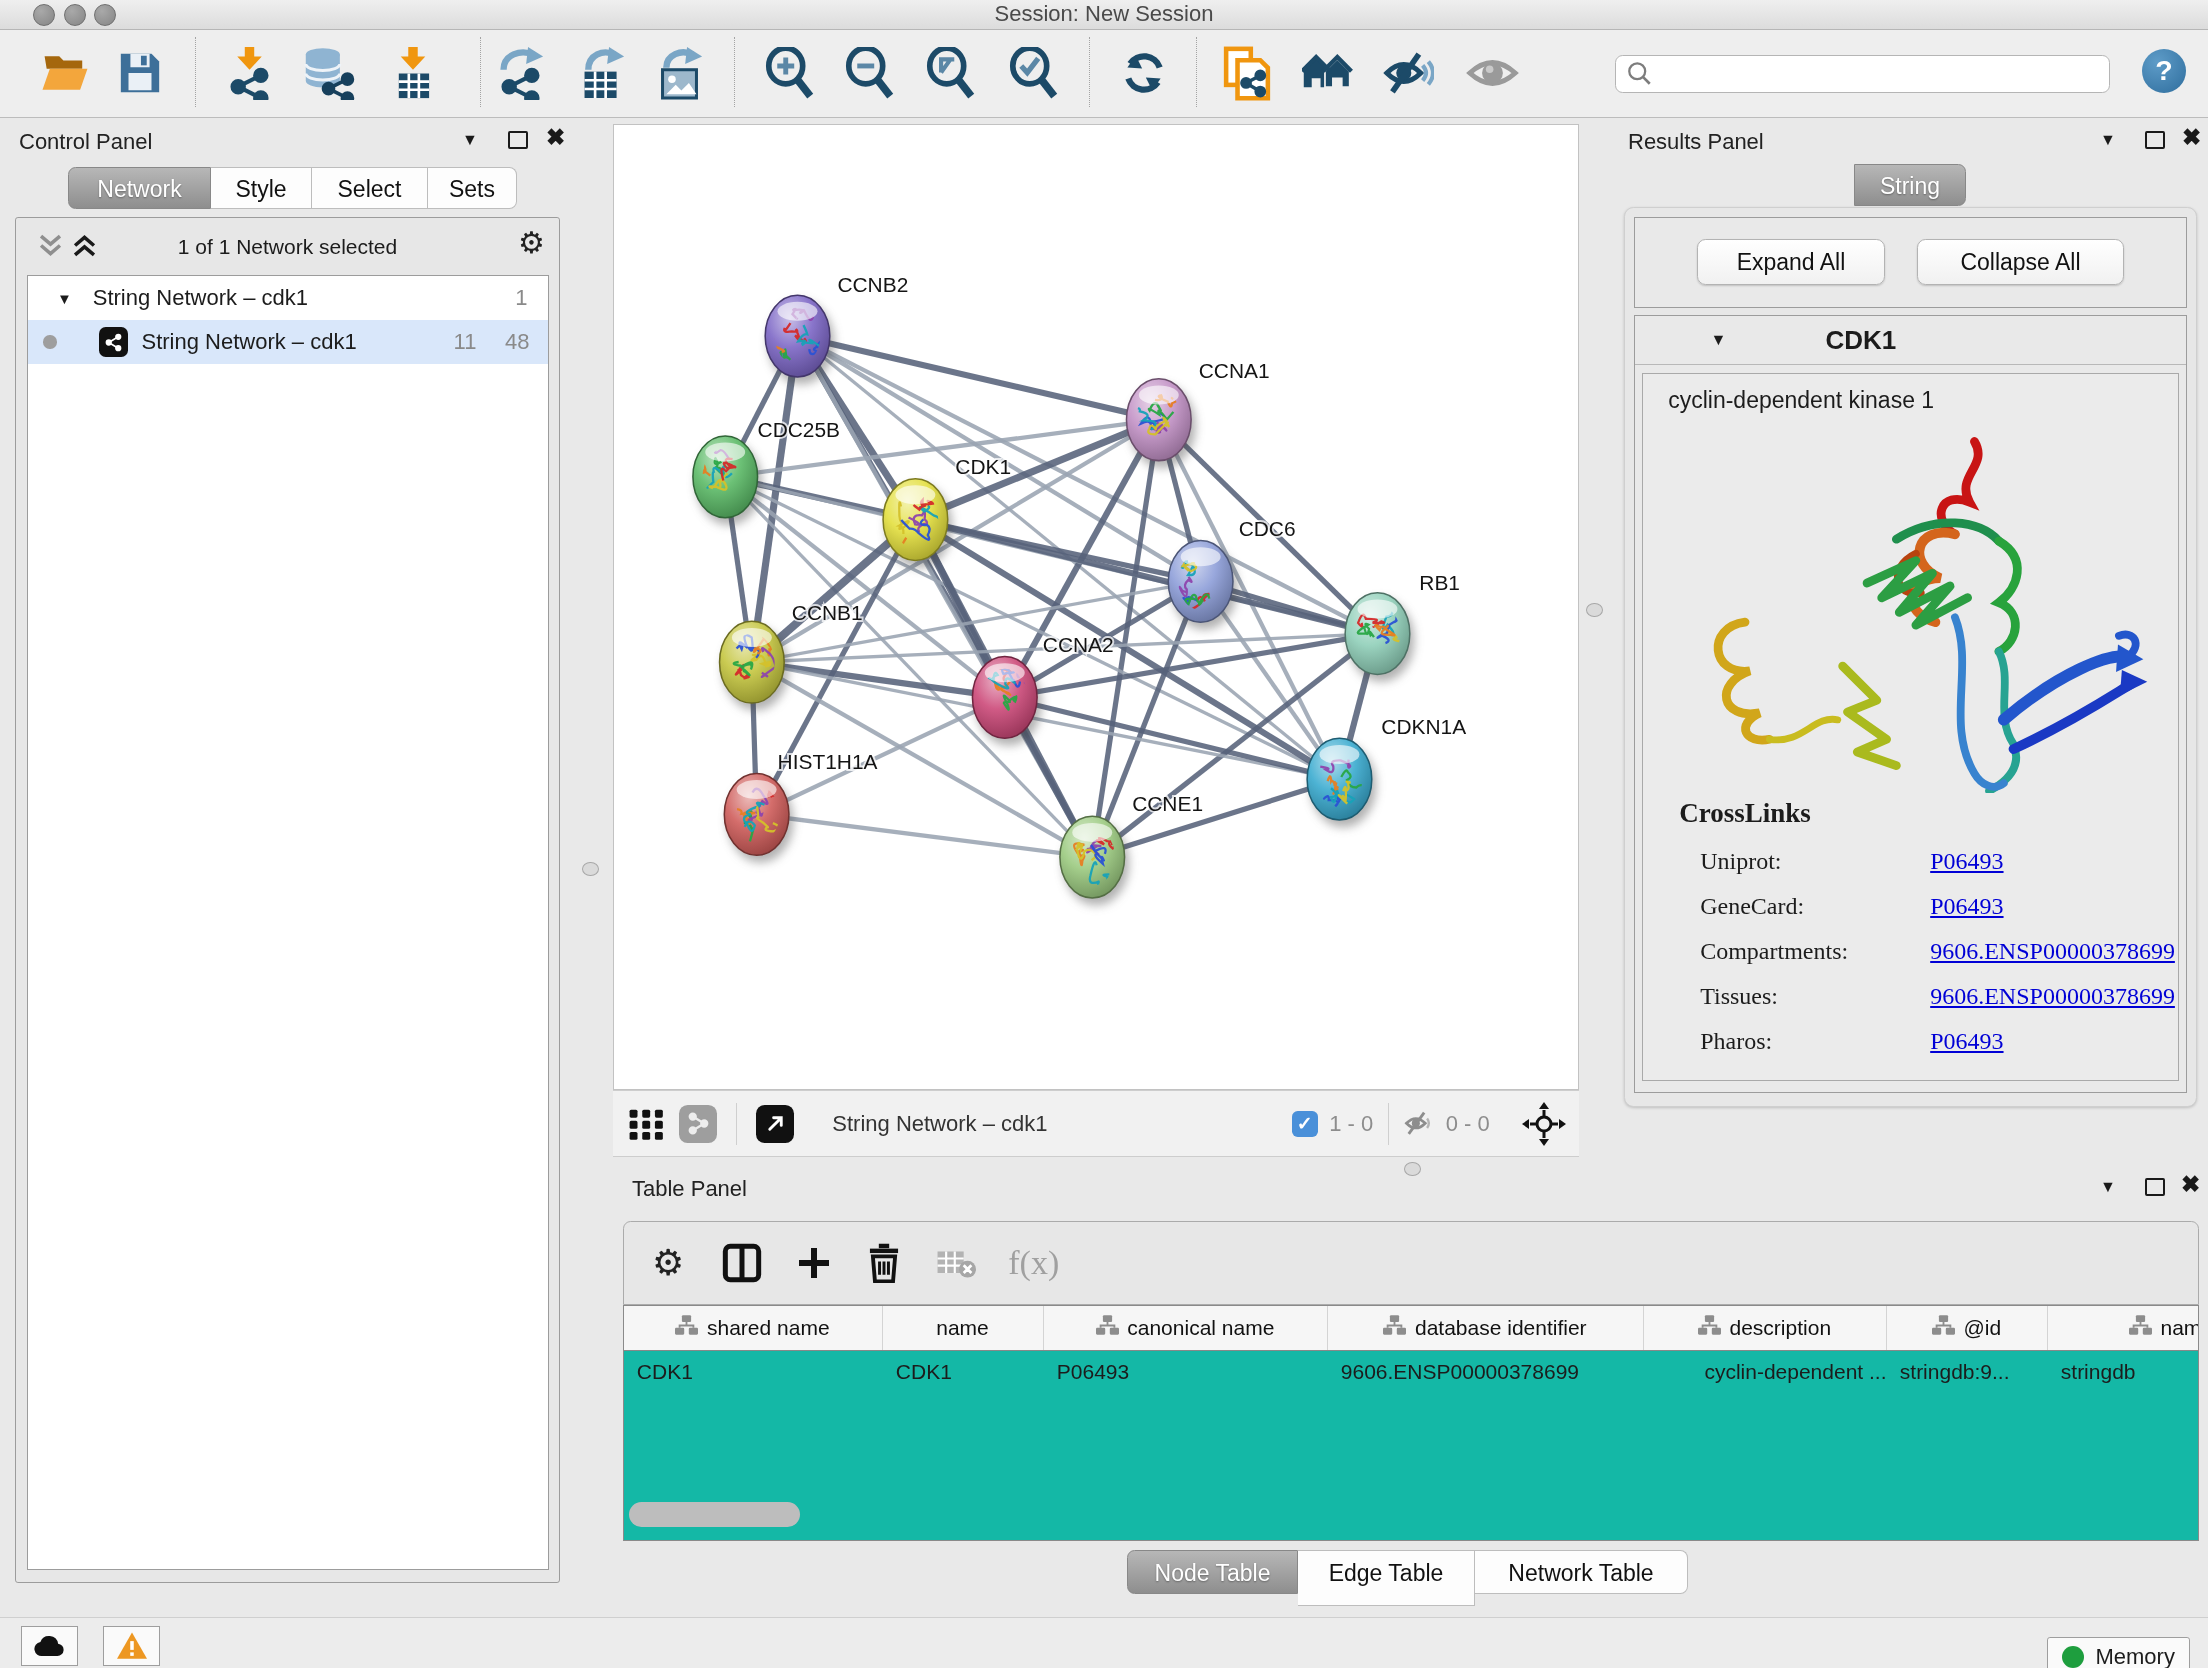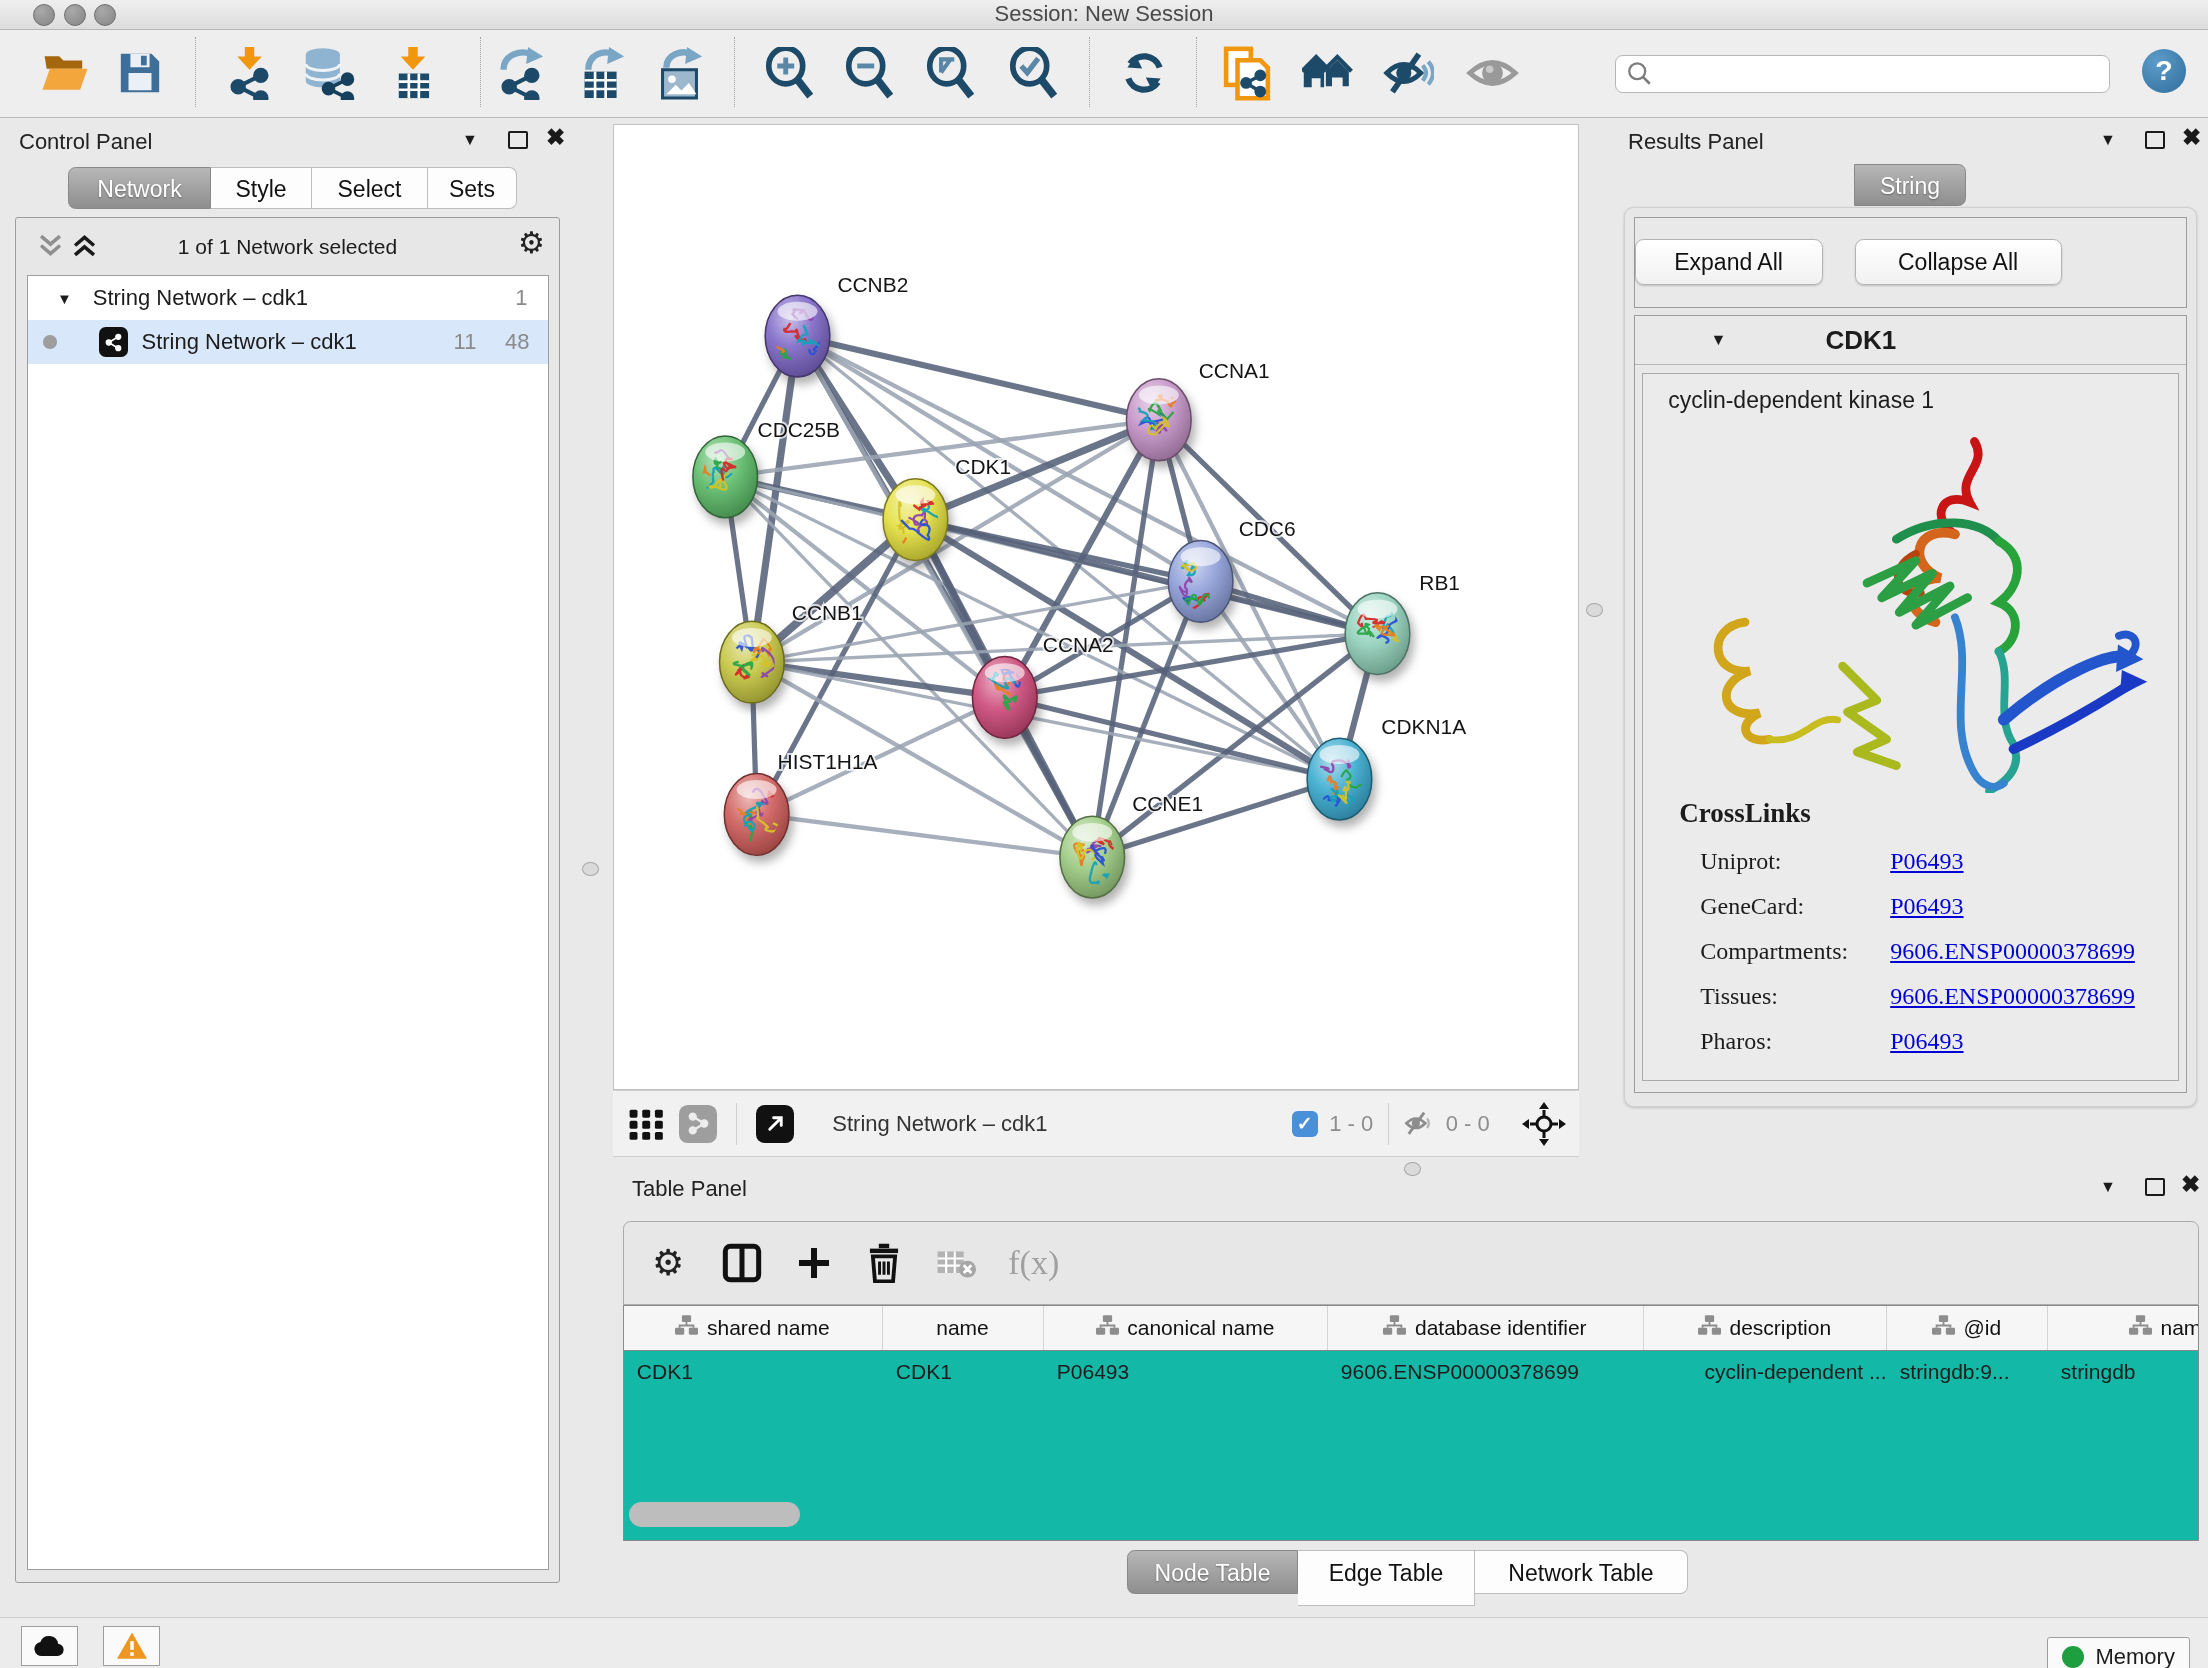--- a/index.html
+++ b/index.html
@@ -53,21 +53,21 @@
   #rp-box{background:#e7e7e7;border:1px solid #cfcfcf;border-radius:9.5px;box-shadow:0 1px 2.9px rgba(0,0,0,.18);
           padding:8.6px;box-sizing:border-box;}
   .rp-inner{border:1.4px solid #9c9c9c;background:#e9e9e9;box-sizing:border-box;}
   .btn{background:linear-gradient(#ffffff,#f1f1f1);border:1px solid #b3b3b3;border-radius:8.6px;
        font-size:23px;color:#111;display:flex;align-items:center;justify-content:center;
        box-shadow:0 1px 1.9px rgba(0,0,0,.18);}
   #cdk-head{height:48px;border-bottom:1px solid #b8b8b8;display:flex;align-items:center;background:#e9e9e9;}
   #cdk-content{border:1px solid #a9a9a9;background:#ebebeb;margin:7.6px;box-sizing:border-box;}
   #xl{font-family:"Liberation Serif",serif;padding-left:36px;}
   #xl h3{font-size:27px;margin:5.7px 0 9.5px 0;}
-  .xl-row{display:flex;height:45px;align-items:center;font-size:24px;}
+  .xl-row{display:flex;height:45px;align-items:center;font-size:24px;gap:40px;}
   .xl-label{width:190px;padding-left:21px;}
   .xl-link{color:#0000d6;text-decoration:underline;cursor:pointer;}
   
   #tp-toolbar{background:#e7e7e7;border:1.4px solid #ababab;border-radius:7.6px 7.6px 0 0;
               display:flex;align-items:center;box-sizing:border-box;}
   #tp-table{background:#14b8a6;border:1.9px solid #8a8a8a;box-sizing:border-box;overflow:hidden;}
   #tbl-head{display:flex;height:44px;background:#f6f6f6;border-bottom:1.4px solid #888;}
   .th{display:flex;align-items:center;justify-content:center;gap:8.6px;font-size:21px;color:#111;
       border-right:1px solid #d4d4d4;box-sizing:border-box;overflow:hidden;white-space:nowrap;flex:none;}
   #tbl-row{display:flex;height:42px;align-items:center;}
@@ -651,21 +651,21 @@
 
 <div class="abs" style="left:1609px;top:116px;width:599px;height:1027px;">
   <div class="abs panel-title" style="left:19px;top:13.3px;">Results Panel</div>
   <div class="abs hdr-ico" style="left:491px;top:13.3px;font-size:16px;">▼</div>
   <div class="abs" style="left:536px;top:15px;"><span class="float-ico"></span></div>
   <div class="abs hdr-ico" style="left:573px;top:11.4px;font-size:23px;font-weight:bold;">✖</div>
 
   <div class="abs seg-tab seg-first seg-last active" style="left:245px;top:48px;width:112px;">String</div>
 
   <div id="rp-box" class="abs" style="left:15px;top:91px;width:573px;height:900px;">
-    <div class="rp-inner" style="height:91px;display:flex;align-items:center;justify-content:flex-start;gap:32px;">
+    <div class="rp-inner" style="height:91px;display:flex;align-items:center;justify-content:center;gap:32px;">
       <div class="btn" style="width:186px;height:44px;">Expand All</div>
       <div class="btn" style="width:205px;height:44px;">Collapse All</div>
     </div>
     <div class="rp-inner" style="margin-top:7.6px;height:778px;">
       <div id="cdk-head">
         <span style="padding-left:76px;font-size:16px;">▼</span>
         <span style="padding-left:99px;font-size:26px;font-weight:bold;">CDK1</span>
       </div>
       <div id="cdk-content" style="height:708px;">
         <div style="padding:13.3px 0 0 25px;font-size:23px;">cyclin-dependent kinase 1</div>

